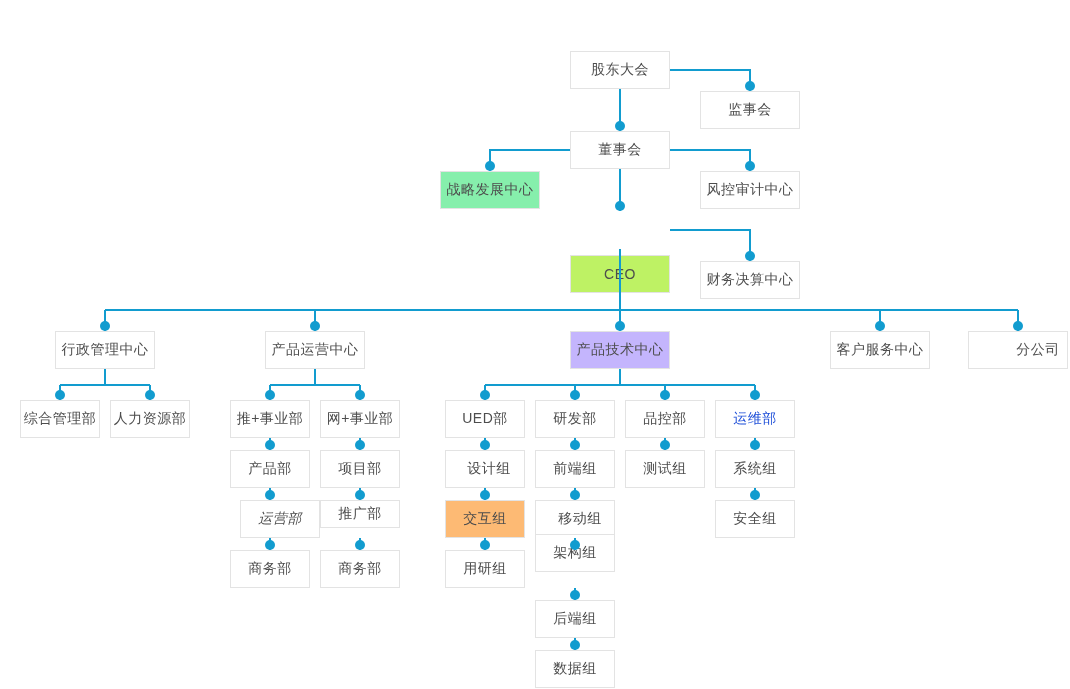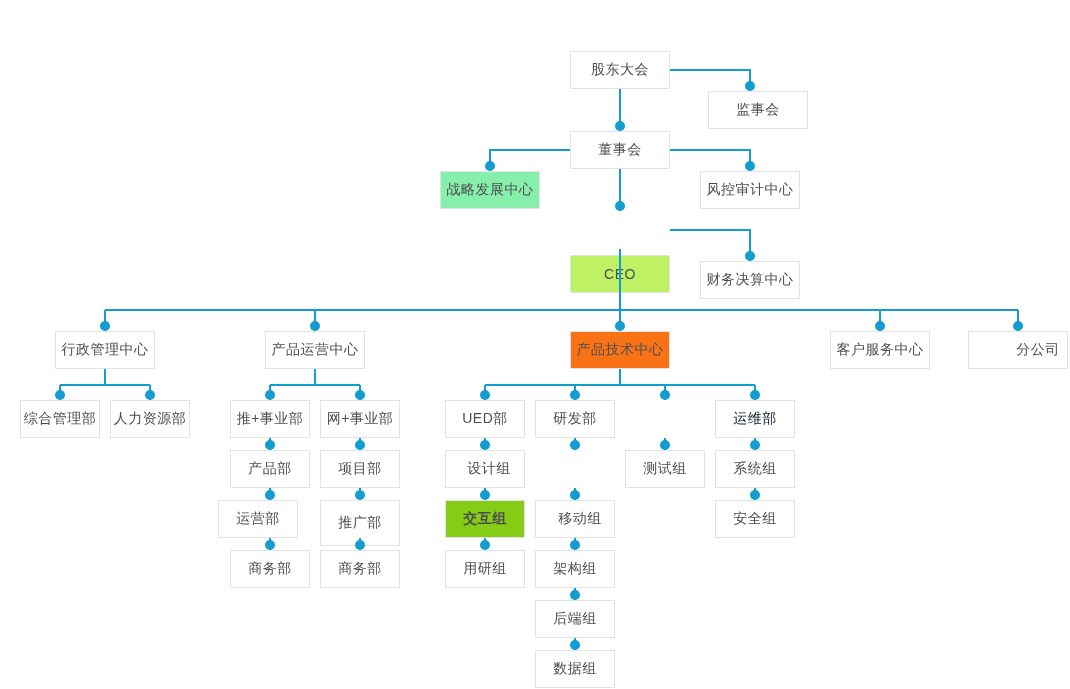--- a/index.html
+++ b/index.html
@@ -36,52 +36,54 @@
     left: 0; top: 0;
     pointer-events: none;
   }
 </style>
 </head>
 <body>
 
 <div class="canvas">
   <div class="nodes-layer">
       <div class="node" style="left: 570px; top: 51px; width: 100px; height: 38px; background: rgb(255, 255, 255); border: 1px solid rgb(227, 227, 227); color: rgb(77, 77, 77);">股东大会</div>
-      <div class="node" style="left: 700px; top: 91px; width: 100px; height: 38px; background: rgb(255, 255, 255); border: 1px solid rgb(227, 227, 227); color: rgb(77, 77, 77); margin-left: 8px;">监事会</div>
+      <div class="node" style="left: 700px; top: 91px; width: 100px; height: 38px; background: rgb(255, 255, 255); border: 1px solid rgb(227, 227, 227); color: rgb(77, 77, 77);">监事会</div>
       <div class="node" style="left: 570px; top: 131px; width: 100px; height: 38px; background: rgb(255, 255, 255); border: 1px solid rgb(227, 227, 227); color: rgb(77, 77, 77);">董事会</div>
       <div class="node" style="left: 440px; top: 171px; width: 100px; height: 38px; background: #86efac; border: 1px solid rgb(227, 227, 227); color: rgb(77, 77, 77);">战略发展中心</div>
       <div class="node" style="left: 700px; top: 171px; width: 100px; height: 38px; background: rgb(255, 255, 255); border: 1px solid rgb(227, 227, 227); color: rgb(77, 77, 77);">风控审计中心</div>
       <div class="node" style="left: 570px; top: 211px; width: 100px; height: 38px; background: #bef264; border: 1px solid rgb(227, 227, 227); color: rgb(77, 77, 77); margin-top: 44px;">CEO</div>
       <div class="node" style="left: 700px; top: 261px; width: 100px; height: 38px; background: rgb(255, 255, 255); border: 1px solid rgb(227, 227, 227); color: rgb(77, 77, 77);">财务决算中心</div>
       <div class="node" style="left: 55px; top: 331px; width: 100px; height: 38px; background: rgb(255, 255, 255); border: 1px solid rgb(227, 227, 227); color: rgb(77, 77, 77);">行政管理中心</div>
       <div class="node" style="left: 265px; top: 331px; width: 100px; height: 38px; background: rgb(255, 255, 255); border: 1px solid rgb(227, 227, 227); color: rgb(77, 77, 77);">产品运营中心</div>
-      <div class="node" style="left: 570px; top: 331px; width: 100px; height: 38px; background: #f97316; border: 1px solid rgb(227, 227, 227); color: rgb(77, 77, 77);">产品技术中心</div>
+      <div class="node" style="left: 570px; top: 331px; width: 100px; height: 38px; background: #c4b5fd; border: 1px solid rgb(227, 227, 227); color: rgb(77, 77, 77);">产品技术中心</div>
       <div class="node" style="left: 830px; top: 331px; width: 100px; height: 38px; background: rgb(255, 255, 255); border: 1px solid rgb(227, 227, 227); color: rgb(77, 77, 77);">客户服务中心</div>
       <div class="node" style="left: 968px; top: 331px; width: 100px; height: 38px; background: rgb(255, 255, 255); border: 1px solid rgb(227, 227, 227); color: rgb(77, 77, 77); padding-left: 40px;">分公司</div>
       <div class="node" style="left: 20px; top: 400px; width: 80px; height: 38px; background: rgb(255, 255, 255); border: 1px solid rgb(227, 227, 227); color: rgb(77, 77, 77);">综合管理部</div>
       <div class="node" style="left: 110px; top: 400px; width: 80px; height: 38px; background: rgb(255, 255, 255); border: 1px solid rgb(227, 227, 227); color: rgb(77, 77, 77);">人力资源部</div>
       <div class="node" style="left: 230px; top: 400px; width: 80px; height: 38px; background: rgb(255, 255, 255); border: 1px solid rgb(227, 227, 227); color: rgb(77, 77, 77);">推+事业部</div>
       <div class="node" style="left: 230px; top: 450px; width: 80px; height: 38px; background: rgb(255, 255, 255); border: 1px solid rgb(227, 227, 227); color: rgb(77, 77, 77);">产品部</div>
-      <div class="node" style="left: 218px; top: 500px; width: 80px; height: 38px; background: rgb(255, 255, 255); border: 1px solid rgb(227, 227, 227); color: rgb(77, 77, 77);">运营部</div>
+      <div class="node" style="left: 240px; top: 500px; width: 80px; height: 38px; background: rgb(255, 255, 255); border: 1px solid rgb(227, 227, 227); color: rgb(77, 77, 77); font-style: italic;">运营部</div>
       <div class="node" style="left: 230px; top: 550px; width: 80px; height: 38px; background: rgb(255, 255, 255); border: 1px solid rgb(227, 227, 227); color: rgb(77, 77, 77);">商务部</div>
       <div class="node" style="left: 320px; top: 400px; width: 80px; height: 38px; background: rgb(255, 255, 255); border: 1px solid rgb(227, 227, 227); color: rgb(77, 77, 77);">网+事业部</div>
       <div class="node" style="left: 320px; top: 450px; width: 80px; height: 38px; background: rgb(255, 255, 255); border: 1px solid rgb(227, 227, 227); color: rgb(77, 77, 77);">项目部</div>
-      <div class="node" style="left: 320px; top: 500px; width: 80px; height: 46px; background: rgb(255, 255, 255); border: 1px solid rgb(227, 227, 227); color: rgb(77, 77, 77);">推广部</div>
+      <div class="node" style="left: 320px; top: 500px; width: 80px; height: 28px; background: rgb(255, 255, 255); border: 1px solid rgb(227, 227, 227); color: rgb(77, 77, 77);">推广部</div>
       <div class="node" style="left: 320px; top: 550px; width: 80px; height: 38px; background: rgb(255, 255, 255); border: 1px solid rgb(227, 227, 227); color: rgb(77, 77, 77);">商务部</div>
       <div class="node" style="left: 445px; top: 400px; width: 80px; height: 38px; background: rgb(255, 255, 255); border: 1px solid rgb(227, 227, 227); color: rgb(77, 77, 77);">UED部</div>
       <div class="node" style="left: 445px; top: 450px; width: 80px; height: 38px; background: rgb(255, 255, 255); border: 1px solid rgb(227, 227, 227); color: rgb(77, 77, 77); padding-left: 8px;">设计组</div>
-      <div class="node" style="left: 445px; top: 500px; width: 80px; height: 38px; background: #84cc16; border: 1px solid rgb(227, 227, 227); color: rgb(77, 77, 77); font-weight: bold;">交互组</div>
+      <div class="node" style="left: 445px; top: 500px; width: 80px; height: 38px; background: #fdba74; border: 1px solid rgb(227, 227, 227); color: rgb(77, 77, 77);">交互组</div>
       <div class="node" style="left: 445px; top: 550px; width: 80px; height: 38px; background: rgb(255, 255, 255); border: 1px solid rgb(227, 227, 227); color: rgb(77, 77, 77);">用研组</div>
       <div class="node" style="left: 535px; top: 400px; width: 80px; height: 38px; background: rgb(255, 255, 255); border: 1px solid rgb(227, 227, 227); color: rgb(77, 77, 77);">研发部</div>
+      <div class="node" style="left: 535px; top: 450px; width: 80px; height: 38px; background: rgb(255, 255, 255); border: 1px solid rgb(227, 227, 227); color: rgb(77, 77, 77);">前端组</div>
       <div class="node" style="left: 535px; top: 500px; width: 80px; height: 38px; background: rgb(255, 255, 255); border: 1px solid rgb(227, 227, 227); color: rgb(77, 77, 77); padding-left: 10px;">移动组</div>
-      <div class="node" style="left: 535px; top: 550px; width: 80px; height: 38px; background: rgb(255, 255, 255); border: 1px solid rgb(227, 227, 227); color: rgb(77, 77, 77);">架构组</div>
+      <div class="node" style="left: 535px; top: 534px; width: 80px; height: 38px; background: rgb(255, 255, 255); border: 1px solid rgb(227, 227, 227); color: rgb(77, 77, 77);">架构组</div>
       <div class="node" style="left: 535px; top: 600px; width: 80px; height: 38px; background: rgb(255, 255, 255); border: 1px solid rgb(227, 227, 227); color: rgb(77, 77, 77);">后端组</div>
       <div class="node" style="left: 535px; top: 650px; width: 80px; height: 38px; background: rgb(255, 255, 255); border: 1px solid rgb(227, 227, 227); color: rgb(77, 77, 77);">数据组</div>
+      <div class="node" style="left: 625px; top: 400px; width: 80px; height: 38px; background: rgb(255, 255, 255); border: 1px solid rgb(227, 227, 227); color: rgb(77, 77, 77);">品控部</div>
       <div class="node" style="left: 625px; top: 450px; width: 80px; height: 38px; background: rgb(255, 255, 255); border: 1px solid rgb(227, 227, 227); color: rgb(77, 77, 77);">测试组</div>
-      <div class="node" style="left: 715px; top: 400px; width: 80px; height: 38px; background: rgb(255, 255, 255); border: 1px solid rgb(227, 227, 227); color: #0f172a;">运维部</div>
+      <div class="node" style="left: 715px; top: 400px; width: 80px; height: 38px; background: rgb(255, 255, 255); border: 1px solid rgb(227, 227, 227); color: #1d4ed8;">运维部</div>
       <div class="node" style="left: 715px; top: 450px; width: 80px; height: 38px; background: rgb(255, 255, 255); border: 1px solid rgb(227, 227, 227); color: rgb(77, 77, 77);">系统组</div>
       <div class="node" style="left: 715px; top: 500px; width: 80px; height: 38px; background: rgb(255, 255, 255); border: 1px solid rgb(227, 227, 227); color: rgb(77, 77, 77);">安全组</div>
     </div>
   <svg class="connectors" width="1070" height="689" viewBox="0 0 1070 689" xmlns="http://www.w3.org/2000/svg">
       <path d="M670 70 H750 V91" fill="none" stroke="#129ccf" stroke-width="2"></path>
       <circle cx="750" cy="86" r="5" fill="#129ccf"></circle>
       <path d="M620 89 V131" fill="none" stroke="#129ccf" stroke-width="2"></path>
       <circle cx="620" cy="126" r="5" fill="#129ccf"></circle>
       <path d="M570 150 H490 V171" fill="none" stroke="#129ccf" stroke-width="2"></path>
       <circle cx="490" cy="166" r="5" fill="#129ccf"></circle>

